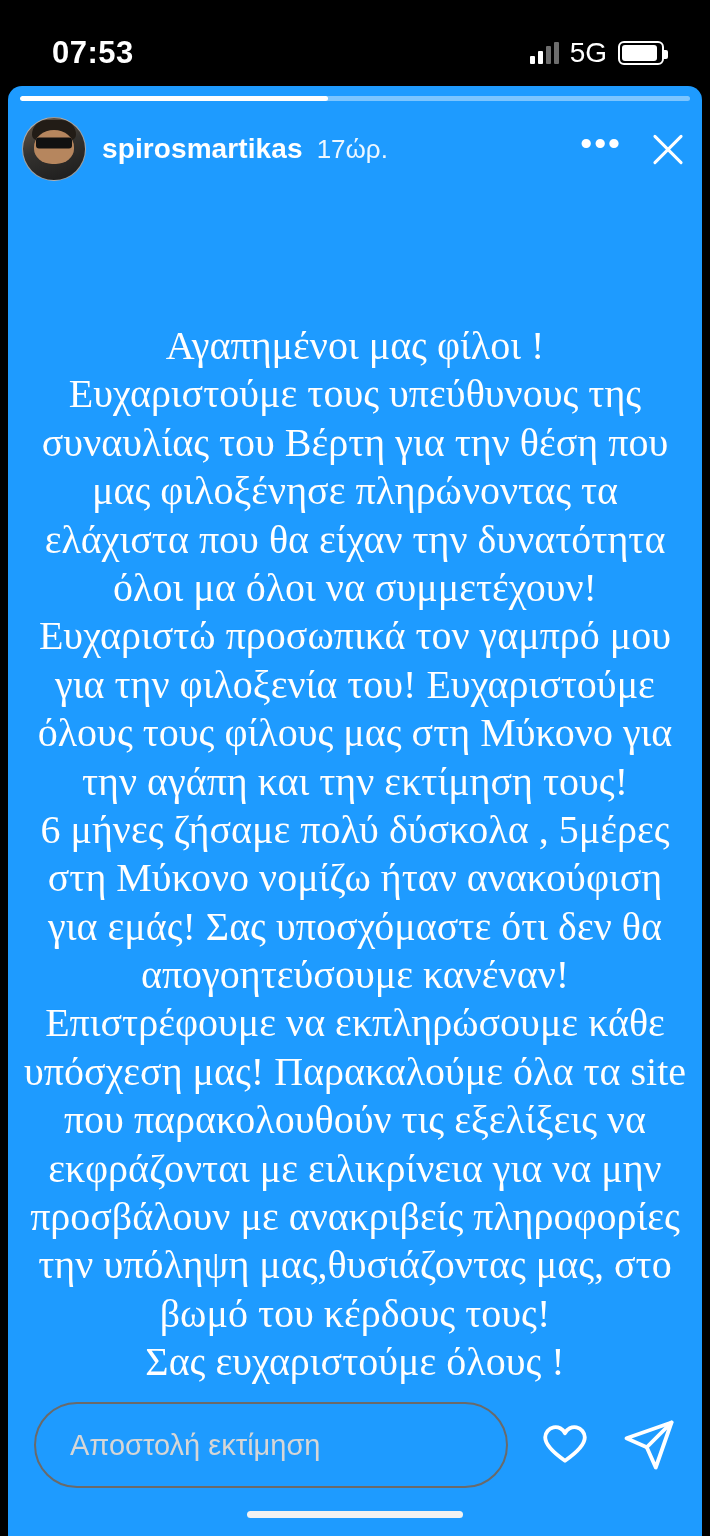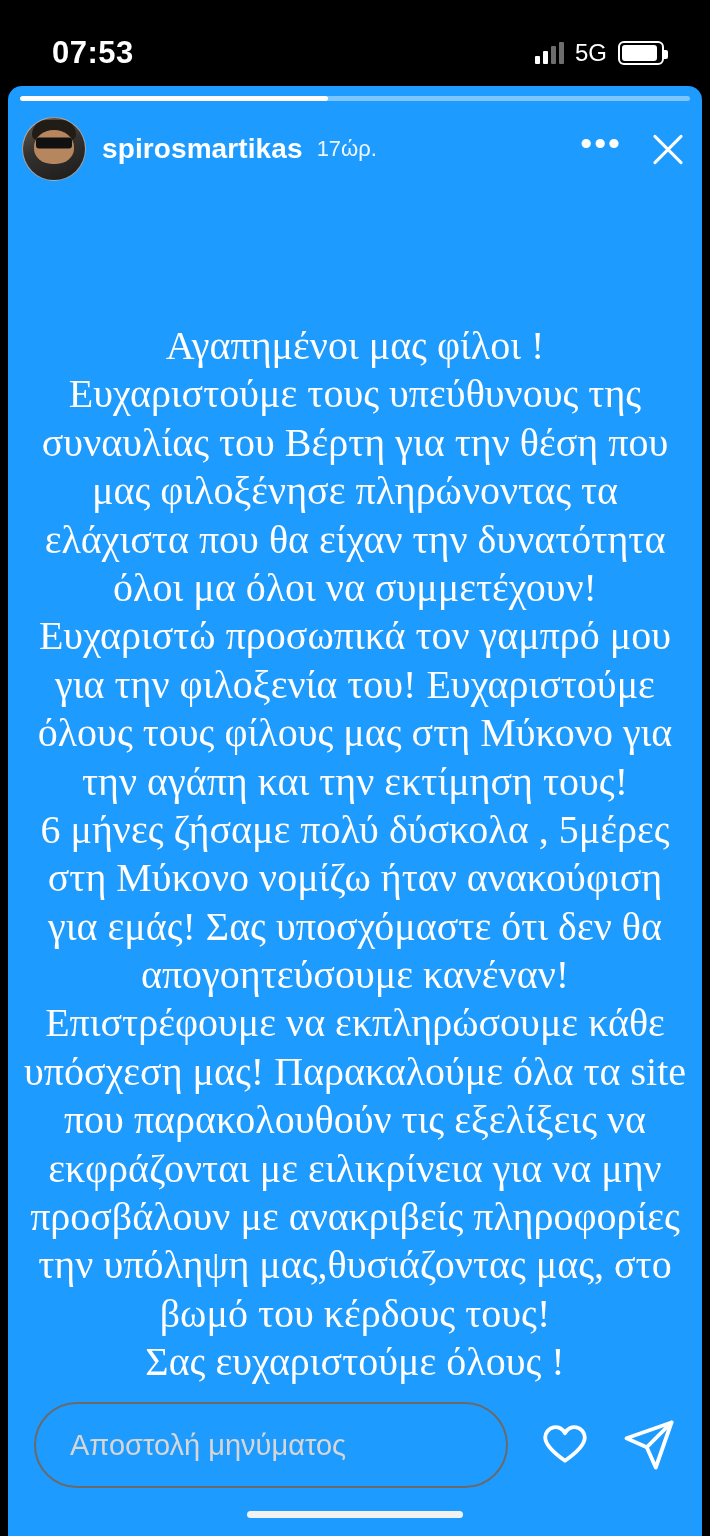--- a/index.html
+++ b/index.html
@@ -32,21 +32,21 @@
   .signal-bars {
     display: flex; align-items: flex-end; gap: 3px; height: 22px;
   }
   .signal-bars i {
     display: block; width: 5px; background: #fff; border-radius: 1px;
   }
   .signal-bars i:nth-child(1) { height: 8px; }
   .signal-bars i:nth-child(2) { height: 13px; }
   .signal-bars i:nth-child(3) { height: 18px; background: #6d6d6d; }
   .signal-bars i:nth-child(4) { height: 22px; background: #6d6d6d; }
-  .net-label { font-size: 24px; font-weight: 500; }
+  .net-label { font-size: 28px; font-weight: 500; }
   .battery {
     position: relative;
     width: 46px; height: 24px;
     border: 2px solid #fff; border-radius: 6px;
     display: flex; align-items: center; padding: 2px;
   }
   .battery::after {
     content: ""; position: absolute; right: -6px; top: 7px;
     width: 4px; height: 9px; background: #fff; border-radius: 0 2px 2px 0;
   }
@@ -102,21 +102,21 @@
     transform: translate(-50%,-50%);
     width: 44px; height: 20px; background: #221c16; border-radius: 22px 22px 8px 8px;
   }
   .username {
     margin-left: 16px;
     color: #fff; font-size: 28px; font-weight: 600;
     letter-spacing: 0.1px;
   }
   .timestamp {
     margin-left: 14px;
-    color: rgba(255,255,255,0.92); font-size: 22px; font-weight: 400;
+    color: rgba(255,255,255,0.92); font-size: 26px; font-weight: 400;
   }
   .header-actions {
     margin-left: auto; display: flex; align-items: center; gap: 26px;
   }
   .dots {
     color: #fff; font-size: 34px; line-height: 1; letter-spacing: 2px;
     transform: translateY(-6px);
   }
   .close-x {
     position: relative; width: 40px; height: 40px;
@@ -215,21 +215,21 @@
 
     <div class="story-text">Αγαπημένοι μας φίλοι !
 Ευχαριστούμε τους υπεύθυνους της συναυλίας του Βέρτη για την θέση που μας φιλοξένησε πληρώνοντας τα ελάχιστα που θα είχαν την δυνατότητα όλοι μα όλοι να συμμετέχουν!
 Ευχαριστώ προσωπικά τον γαμπρό μου για την φιλοξενία του! Ευχαριστούμε όλους τους φίλους μας στη Μύκονο για την αγάπη και την εκτίμηση τους!
 6 μήνες ζήσαμε πολύ δύσκολα , 5μέρες στη Μύκονο νομίζω ήταν ανακούφιση για εμάς! Σας υποσχόμαστε ότι δεν θα απογοητεύσουμε κανέναν! Επιστρέφουμε να εκπληρώσουμε κάθε υπόσχεση μας! Παρακαλούμε όλα τα site που παρακολουθούν τις εξελίξεις να εκφράζονται με ειλικρίνεια για να μην προσβάλουν με ανακριβείς πληροφορίες την υπόληψη μας,θυσιάζοντας μας, στο βωμό του κέρδους τους!
 Σας ευχαριστούμε όλους !</div>
   </div>
 
   <div class="bottom-bar">
     <div class="reply-box">
-      <span class="reply-placeholder">Αποστολή μηνύματος</span>
+      <span class="reply-placeholder">Αποστολή εκτίμηση</span>
     </div>
     <div class="icon-btn">
       <svg viewBox="0 0 24 24" fill="none" stroke="#ffffff" stroke-width="1.7" stroke-linecap="round" stroke-linejoin="round">
         <path d="M20.8 8.6c0 4.3-6.2 8.6-8.8 10.4C9.4 17.2 3.2 12.9 3.2 8.6a4.6 4.6 0 0 1 8.8-1.8A4.6 4.6 0 0 1 20.8 8.6z"></path>
       </svg>
     </div>
     <div class="icon-btn">
       <svg viewBox="0 0 24 24" fill="none" stroke="#ffffff" stroke-width="1.7" stroke-linecap="round" stroke-linejoin="round">
         <path d="M22 2 11 13"></path>
         <path d="M22 2 15 22l-4-9-9-4z"></path>

